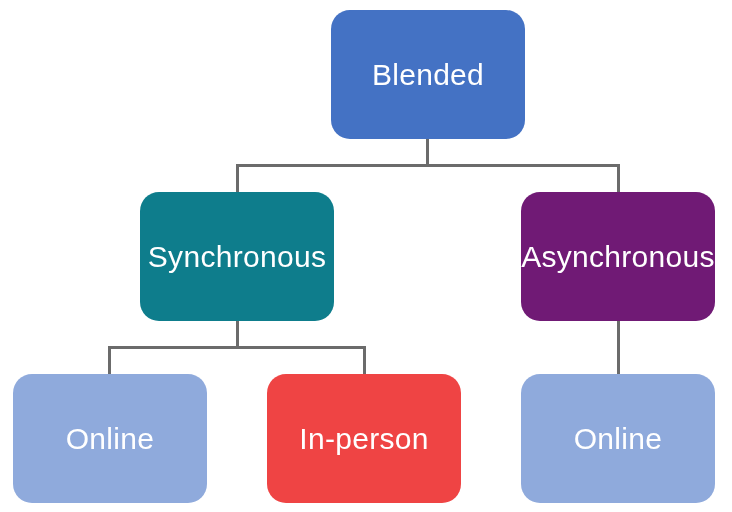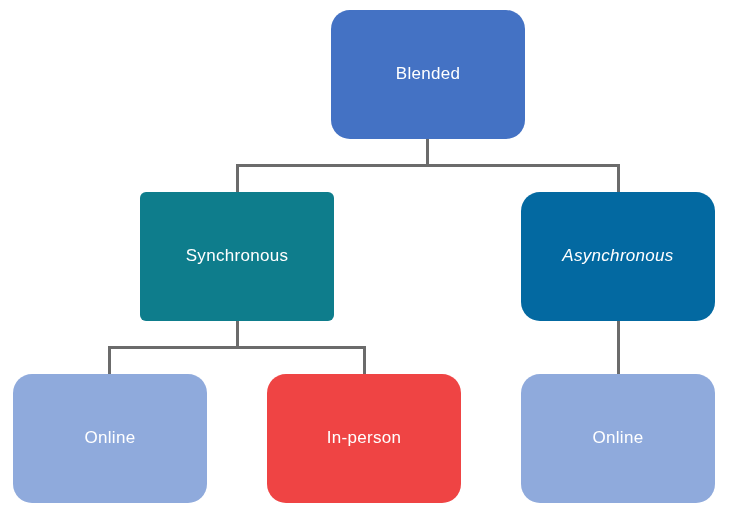--- a/index.html
+++ b/index.html
@@ -17,21 +17,21 @@
   }
   .node {
     position: absolute;
     width: 194px;
     height: 129px;
     border-radius: 19px;
     display: flex;
     align-items: center;
     justify-content: center;
     color: #FFFFFF;
-    font-size: 17px;
+    font-size: 30px;
     font-weight: 400;
     letter-spacing: 0.3px;
     box-sizing: border-box;
     cursor: default;
   }
   .node span {
     display: block;
     text-align: center;
     line-height: 1.1;
   }
@@ -73,25 +73,25 @@
   <div class="conn v seg-synchronous-stem" style="background-color: rgb(107, 107, 107);"></div>
   <div class="conn h seg-synchronous-crossbar" style="background-color: rgb(107, 107, 107);"></div>
   <div class="conn v seg-online-left-drop" style="background-color: rgb(107, 107, 107);"></div>
   <div class="conn v seg-in-person-drop" style="background-color: rgb(107, 107, 107);"></div>
   <div class="conn v seg-async-online-line" style="background-color: rgb(107, 107, 107);"></div>
 
   <div class="node pos-blended" style="background-color: rgb(68, 114, 196);">
     <span>Blended</span>
   </div>
 
-  <div class="node pos-synchronous" style="background-color: rgb(14, 125, 140); border-radius: 6px;">
+  <div class="node pos-synchronous" style="background-color: rgb(14, 125, 140);">
     <span>Synchronous</span>
   </div>
 
-  <div class="node pos-asynchronous" style="background-color: #0369a1; font-style: italic;">
+  <div class="node pos-asynchronous" style="background-color: #701a75;">
     <span>Asynchronous</span>
   </div>
 
   <div class="node pos-online-left" style="background-color: rgb(143, 170, 220);">
     <span>Online</span>
   </div>
 
   <div class="node pos-in-person" style="background-color: #ef4444;">
     <span>In-person</span>
   </div>

